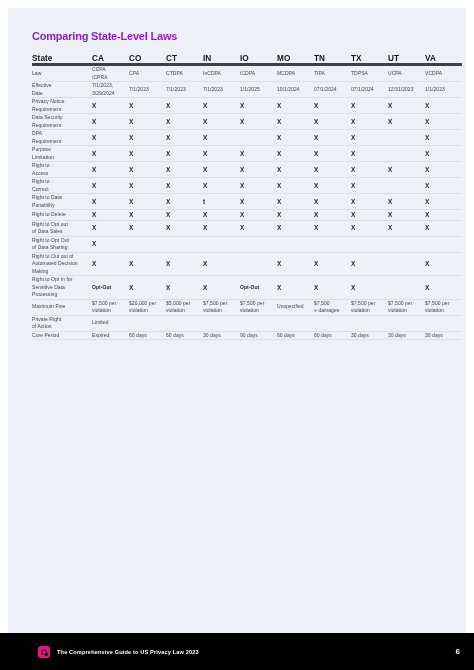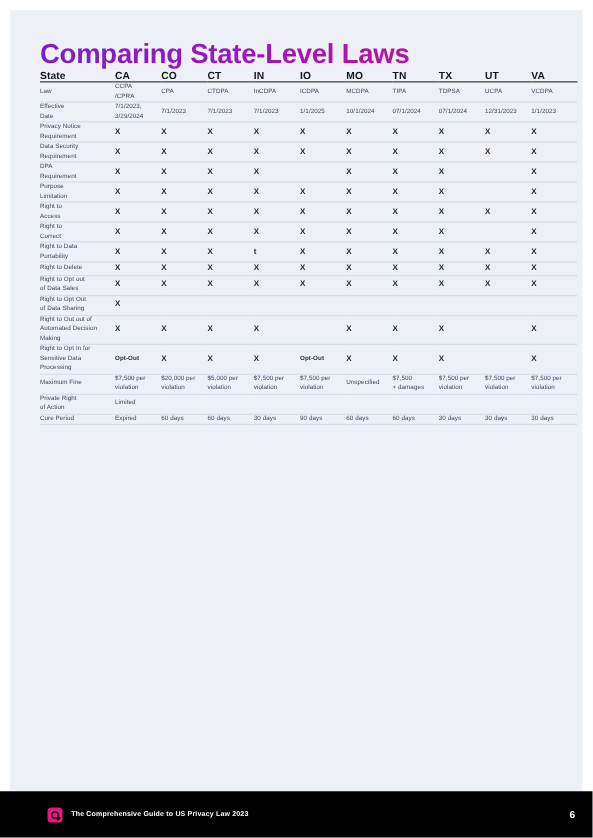--- a/index.html
+++ b/index.html
@@ -26,24 +26,24 @@
     left: 8px;
     top: 8px;
     width: 458px;
     height: 625px;
     background: #eef0f8;
     box-sizing: border-box;
     padding: 16px 14px 0 14px;
     overflow: hidden;
   }
   .title {
-    font-size: 22px;
+    font-size: 11px;
     font-weight: bold;
     letter-spacing: -0.2px;
-    margin: 6px 0 0 10px;
+    margin: 6px 0 12px 10px;
     background: linear-gradient(90deg, #7d1fc4 0%, #a314b8 45%, #d4117e 100%);
     -webkit-background-clip: text;
     background-clip: text;
     color: transparent;
     -webkit-text-fill-color: transparent;
     white-space: nowrap;
   }
   table.cmp {
     width: 100%;
     border-collapse: collapse;
@@ -58,21 +58,21 @@
     box-sizing: border-box;
   }
   thead th {
     font-size: 8.2px;
     font-weight: bold;
     color: #13131f;
     padding: 5px 0 7px 0;
     letter-spacing: 0.1px;
   }
   thead tr {
-    border-bottom: 1px solid #404040;
+    border-bottom: 3px solid #404040;
     margin-left: 20px;
   }
   tbody tr {
     border-bottom: 1px solid #dadeeb;
   }
   tbody tr:last-child {
     border-bottom: 1px solid #dadeeb;
   }
   tbody td {
     font-size: 5.0px;

